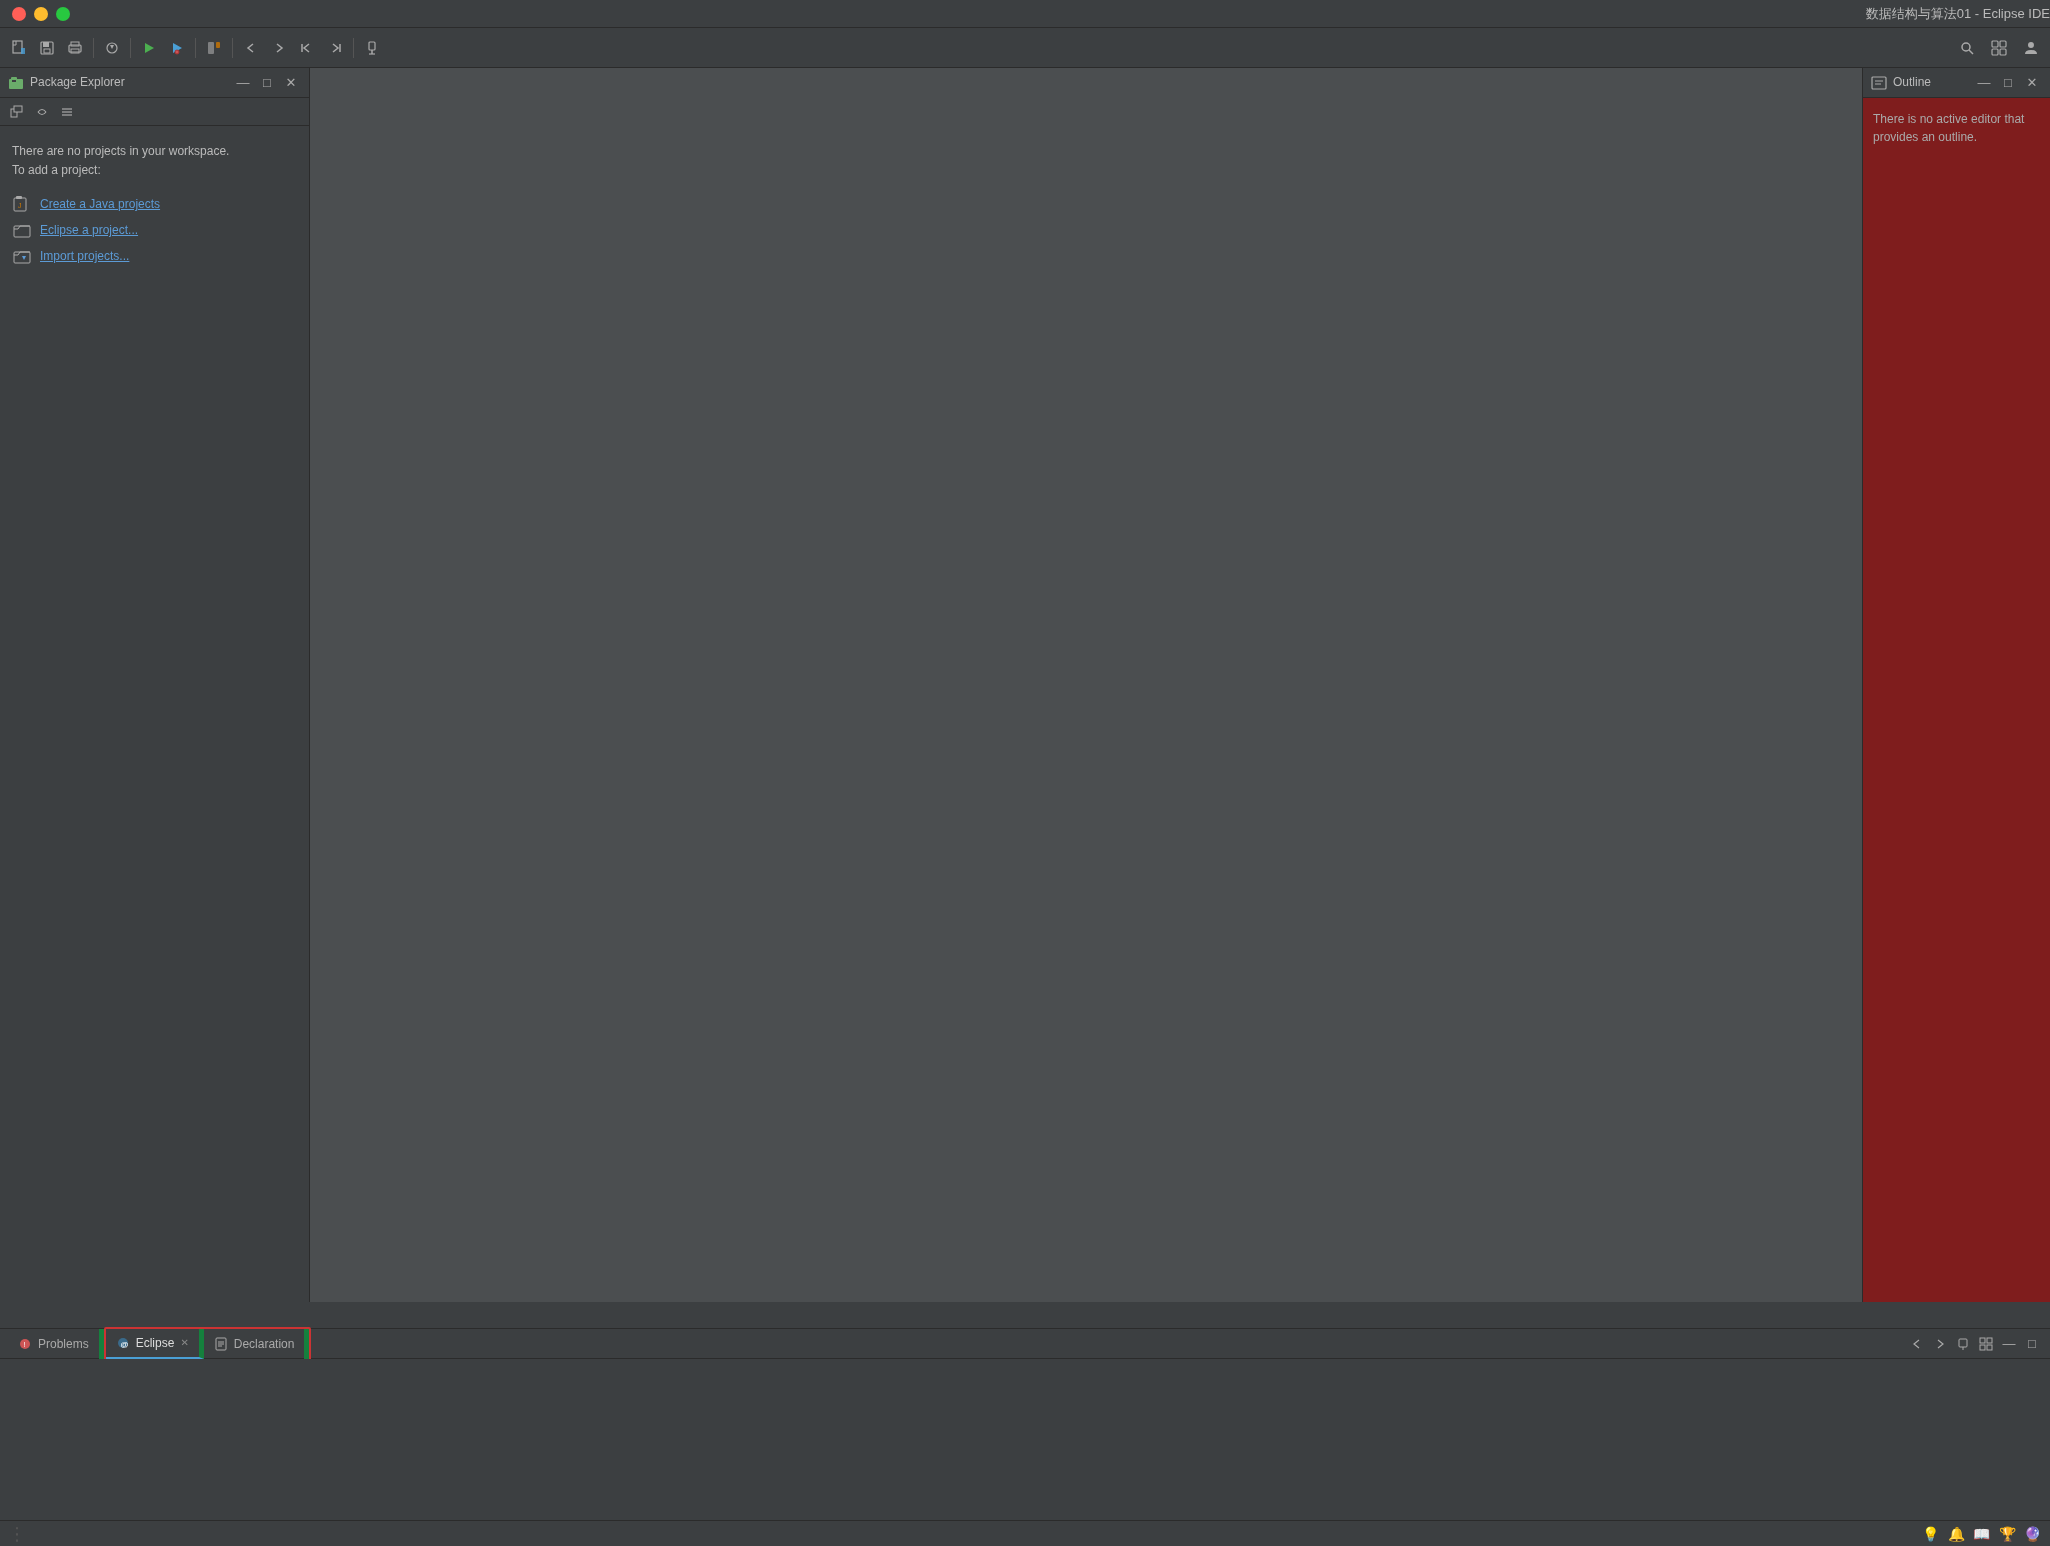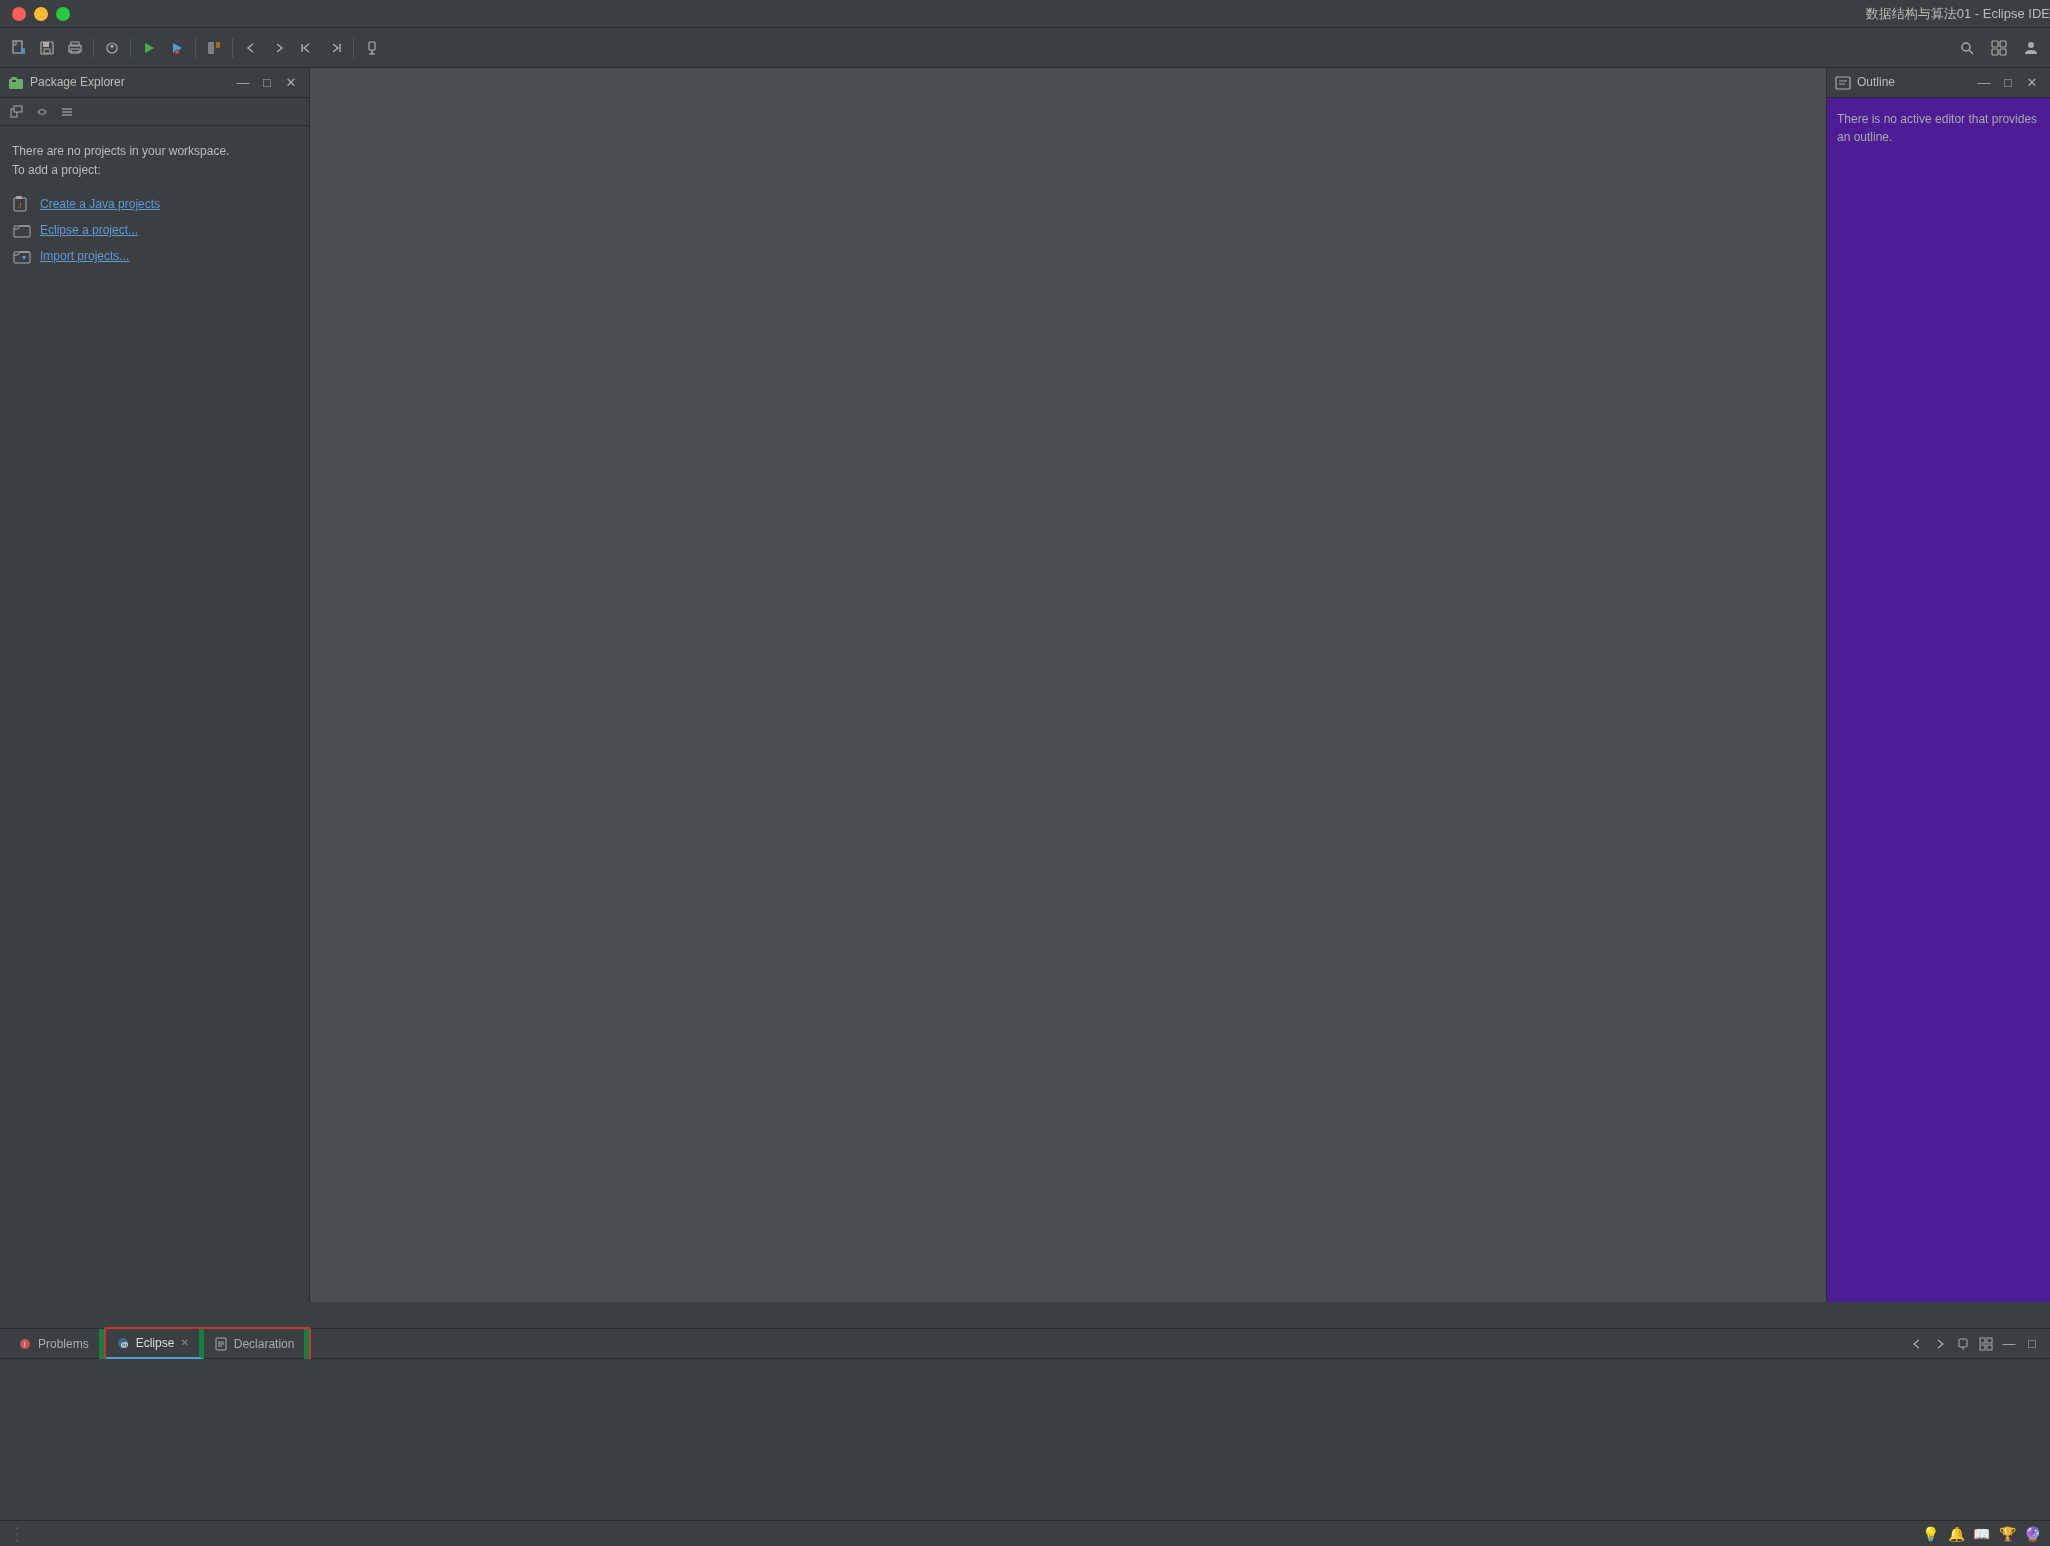--- a/index.html
+++ b/index.html
@@ -191,22 +191,22 @@
       display: flex;
       flex-direction: column;
     }
     .editor-area {
       flex: 1;
       background: #4b4e50;
     }
 
     
     .right-panel {
-      width: 224px;
-      background: #4c1d95;
+      width: 188px;
+      background: #7f1d1d;
       border-left: 1px solid #2b2b2b;
       display: flex;
       flex-direction: column;
       flex-shrink: 0;
     }
     .outline-message {
       padding: 12px 10px;
       font-size: 12px;
       color: #aaaaaa;
       line-height: 1.5;

